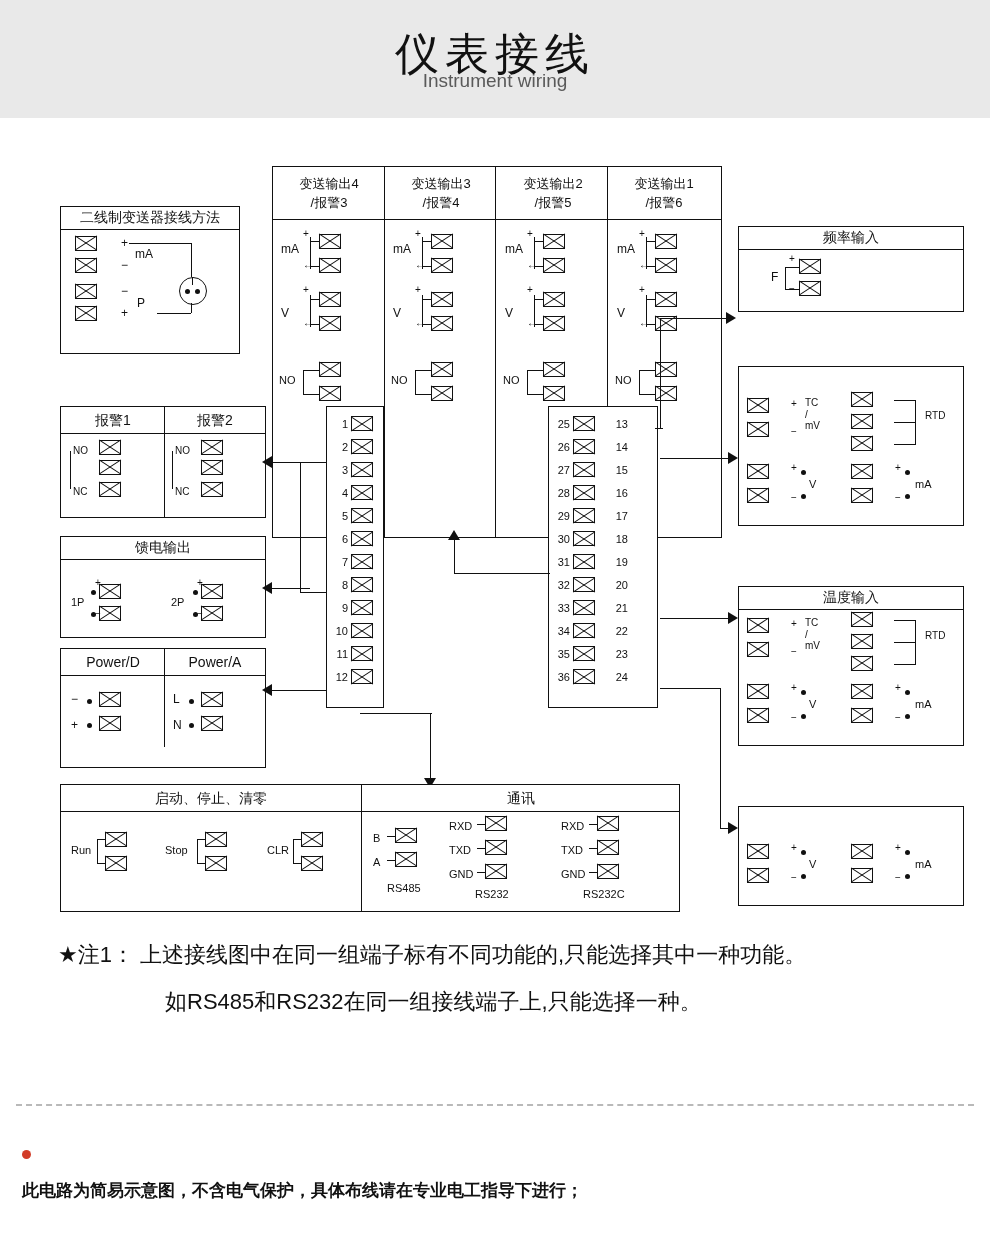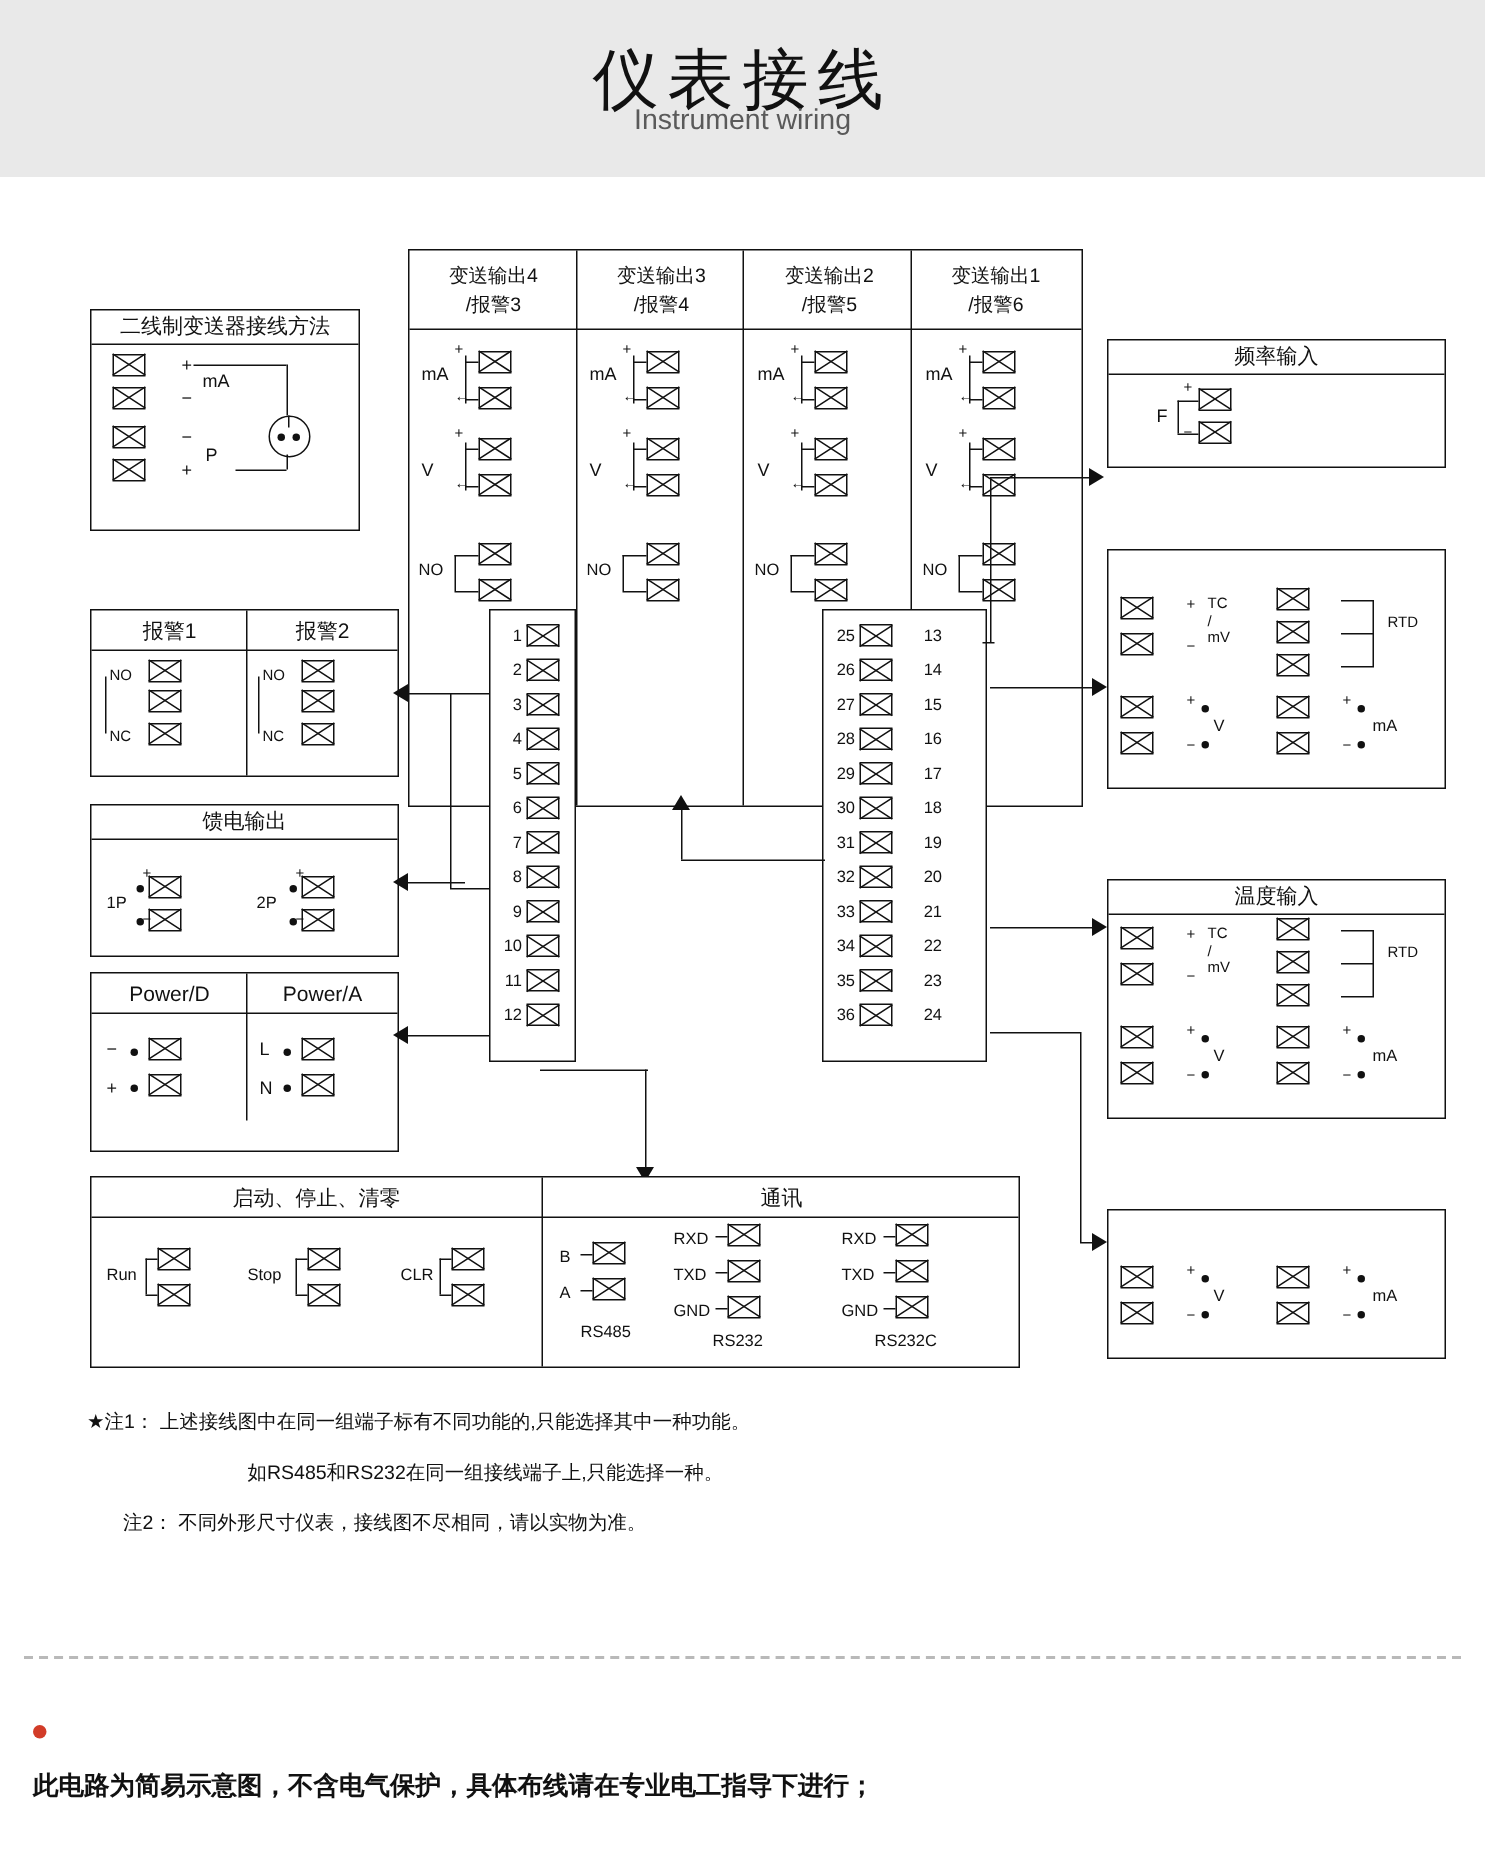--- a/index.html
+++ b/index.html
@@ -52,21 +52,21 @@
   .arr-r{border-top:6px solid transparent;border-bottom:6px solid transparent;border-left:10px solid #111;}
   .arr-u{border-left:6px solid transparent;border-right:6px solid transparent;border-bottom:10px solid #111;}
   .arr-d{border-left:6px solid transparent;border-right:6px solid transparent;border-top:10px solid #111;}
 
   
   .strip{position:absolute;border:1px solid #111;background:#fff;box-sizing:border-box;}
   .striprow{display:flex;align-items:center;height:23px;}
 
   
   .notes{position:absolute;left:0;top:938px;width:990px;}
-  .note-line{font-size:13px;color:#111;margin:0 0 14px 0;line-height:1.5;}
+  .note-line{font-size:22px;color:#111;margin:0 0 14px 0;line-height:1.5;}
   .note1{padding-left:58px;}
   .note1b{padding-left:165px;}
   .note2{padding-left:82px;}
 
   .dashsep{
     position:absolute;left:16px;top:1104px;width:958px;height:0;
     border-top:2px dashed #b9b9b9;
   }
   .sect{position:absolute;left:22px;top:1150px;width:950px;}
   .sect-title{font-size:21px;color:#111;display:flex;align-items:center;gap:10px;}
@@ -857,21 +857,20 @@
     <div class="hline" style="left:528px;top:63px;width:8px;"></div>
     <div class="hline" style="left:528px;top:87px;width:8px;"></div>
     <div class="lbl sm" style="left:522px;top:104px;">RS232C</div>
   </div>
 
 </div>
 
 <div class="notes">
   <div class="note-line note1">★注1： 上述接线图中在同一组端子标有不同功能的,只能选择其中一种功能。</div>
   <div class="note-line note1b">如RS485和RS232在同一组接线端子上,只能选择一种。</div>
-  <div class="note-line note2">注2： 不同外形尺寸仪表，接线图不尽相同，请以实物为准。</div>
 </div>
 
 <div class="dashsep"></div>
 
 <div class="sect">
   <div class="sect-title">
     <span class="bullet"></span>
   </div>
   <div class="sect-sub">此电路为简易示意图，不含电气保护，具体布线请在专业电工指导下进行；</div>
 </div>

